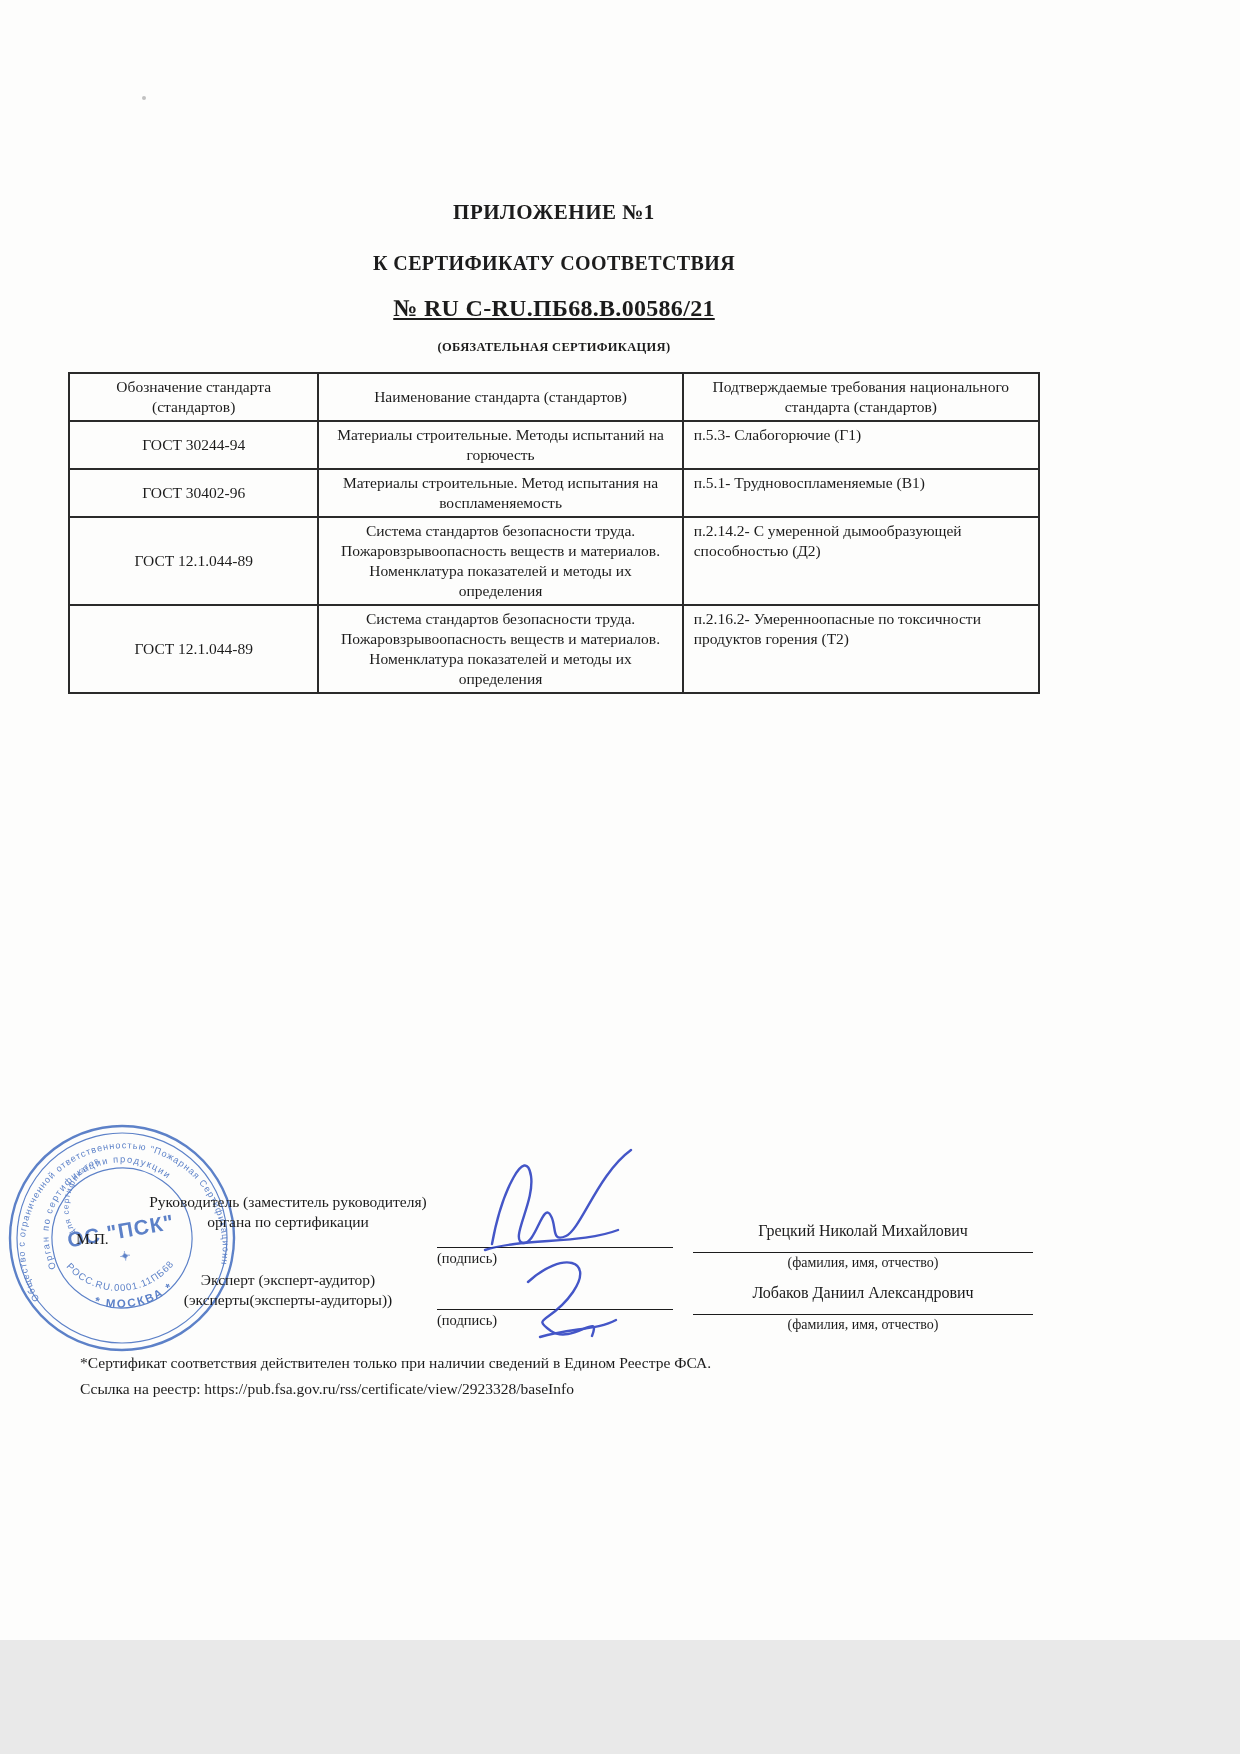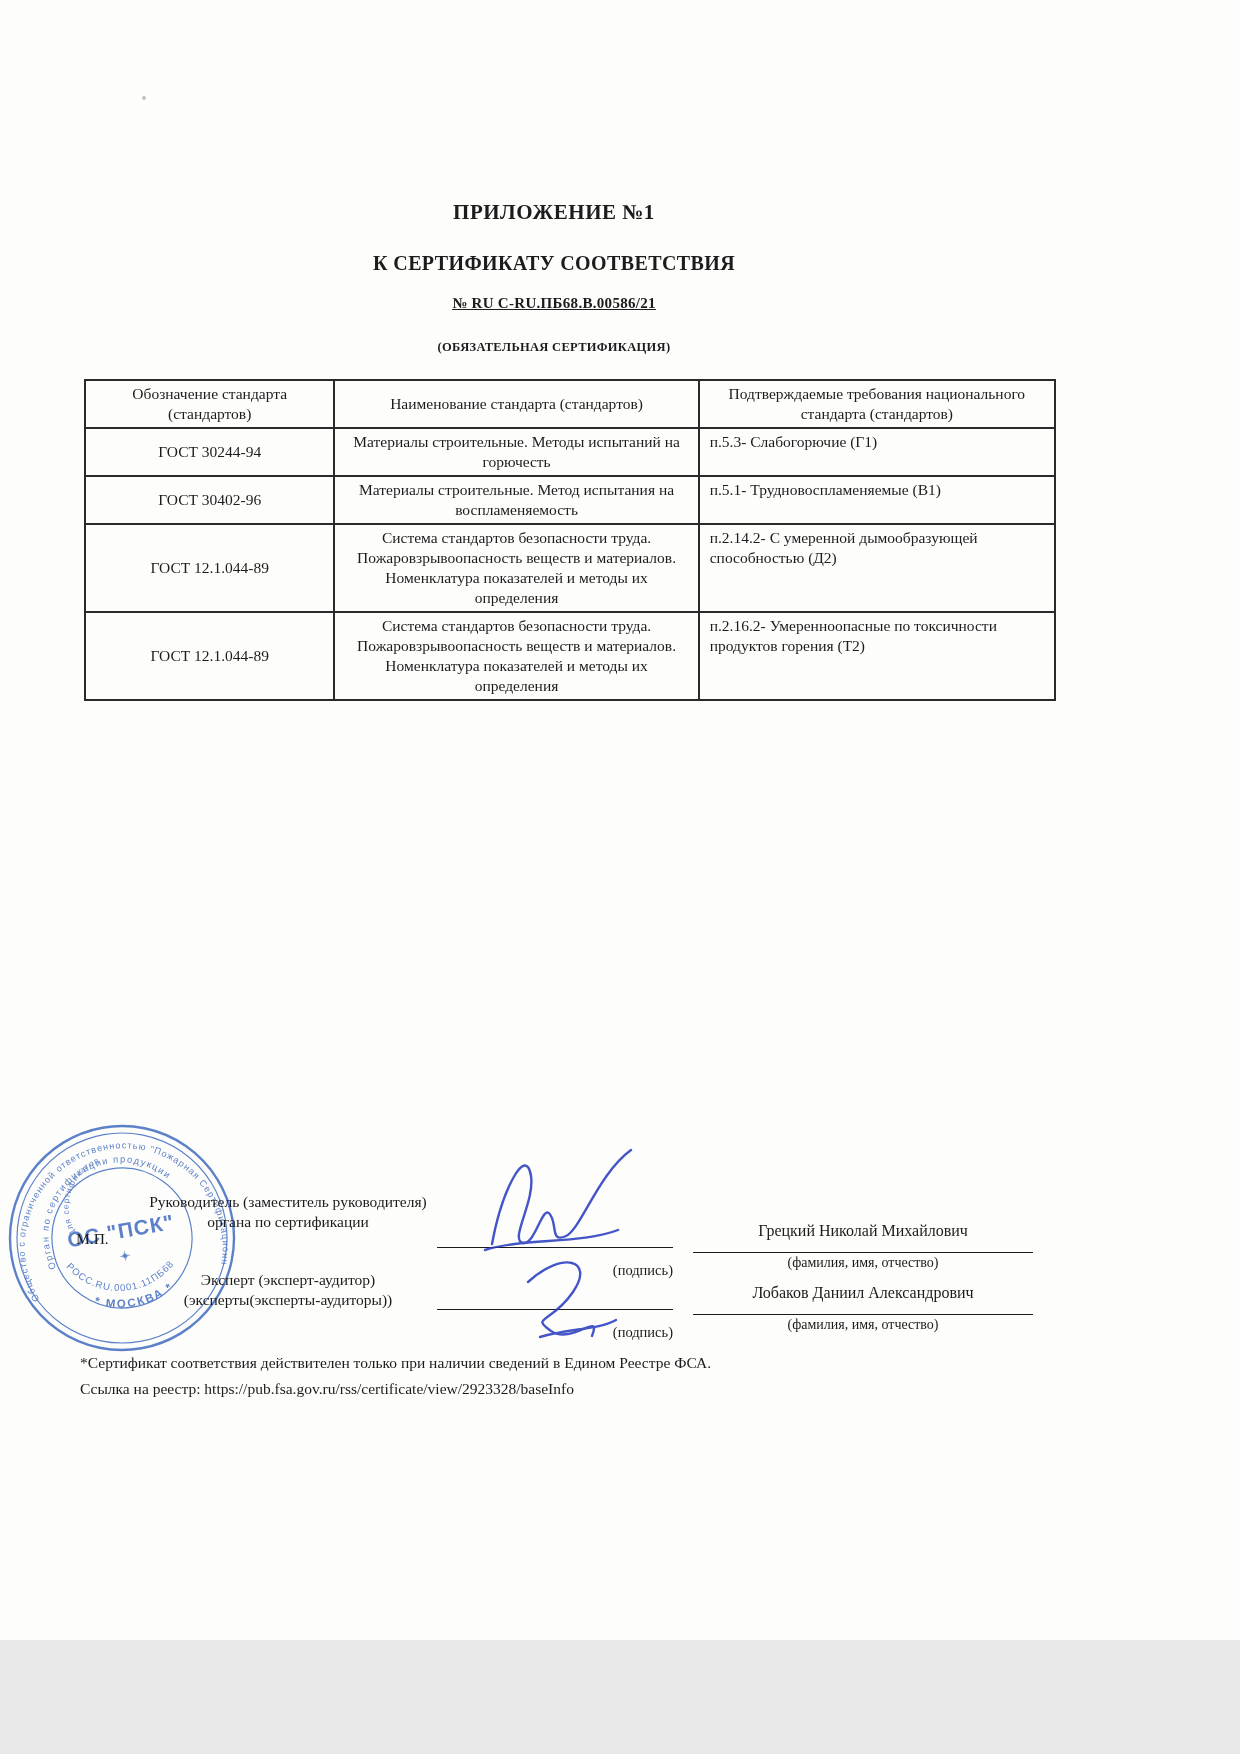--- a/index.html
+++ b/index.html
@@ -7,27 +7,27 @@
   body { font-family:"Liberation Serif", serif; color:#1c1c1c; }
   .page {
     position:relative; width:1240px; height:1640px;
     background:#fdfdfc; margin:0 auto; overflow:hidden;
   }
 
   
   .heading { position:absolute; left:68px; width:972px; text-align:center; }
   .h-title    { top:200px; font-size:21px; font-weight:bold; letter-spacing:.5px; }
   .h-subtitle { top:252px; font-size:20px; font-weight:bold; letter-spacing:.4px; }
-  .h-certnum  { top:295px; font-size:15px; font-weight:bold; text-decoration:underline; letter-spacing:.3px; }
+  .h-certnum  { top:295px; font-size:24px; font-weight:bold; text-decoration:underline; letter-spacing:.3px; }
   .h-certtype { top:340px; font-size:12.5px; font-weight:bold; letter-spacing:.3px; }
 
   
   table.standards {
-    position:absolute; left:84px; top:372px; width:972px;
-    border-collapse:collapse; font-size:15.5px; line-height:20px;margin-top:7px;
+    position:absolute; left:68px; top:372px; width:972px;
+    border-collapse:collapse; font-size:15.5px; line-height:20px;
   }
   table.standards th, table.standards td {
     border:2px solid #2a2a2a; padding:3px 10px;
   }
   table.standards th { font-weight:normal; text-align:center; vertical-align:middle; height:44px; }
   td.c-std  { text-align:center; vertical-align:middle; width:250px; }
   td.c-name { text-align:center; vertical-align:top; width:365px; }
   td.c-req  { text-align:left;  vertical-align:top; width:357px; }
 
   
@@ -35,21 +35,21 @@
   .role-head {
     position:absolute; left:140px; top:1192px; width:296px;
     text-align:center; font-size:15.5px; line-height:20px;
   }
   .role-expert {
     position:absolute; left:140px; top:1270px; width:296px;
     text-align:center; font-size:15.5px; line-height:20px;
   }
   .sigline {
     position:absolute; width:236px; border-top:1.5px solid #1c1c1c;
-    text-align:right; font-size:14.5px; padding-top:14px;
+    text-align:left; font-size:14.5px; padding-top:2px;
   }
   .sigline1 { left:437px; top:1247px; }
   .sigline2 { left:437px; top:1309px; }
   .nameblock {
     position:absolute; left:693px; width:340px; text-align:center; font-size:16px;
   }
   .nameblock .nm { padding:0 4px 12px 4px; border-bottom:1.5px solid #1c1c1c; }
   .nameblock .lbl { font-size:14px; padding-top:2px; }
   .nameblock1 { top:1222px; }
   .nameblock2 { top:1284px; }

